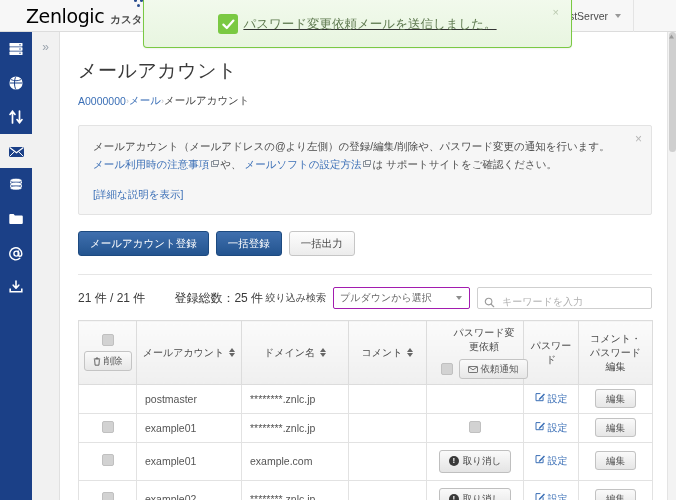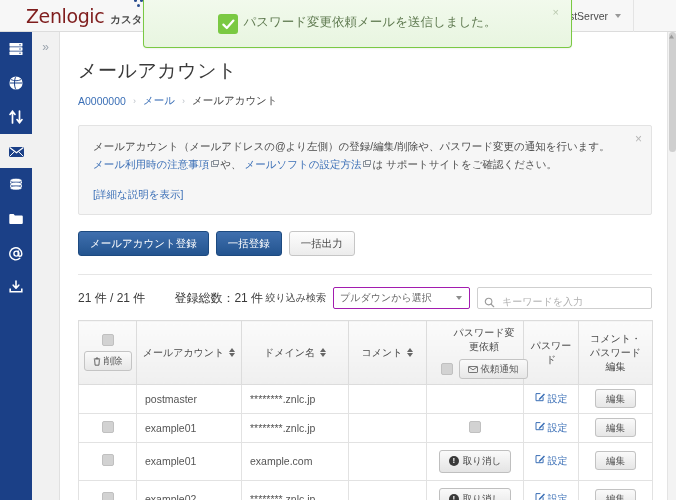--- a/index.html
+++ b/index.html
@@ -19,21 +19,21 @@
     position: absolute; top: 0; left: 0; width: 676px; height: 32px;
     background: #f7f7f7;
     border-bottom: 1px solid #dcdcdc;
     display: flex; align-items: center;
   }
   .brand {
     display: flex; align-items: baseline; padding-left: 26px;
     position: relative;
   }
   .brand-logo {
-    font-size: 19px; color: #7f1d1d; letter-spacing: -0.4px;
+    font-size: 19px; color: #000000; letter-spacing: -0.4px;
     font-family: "DejaVu Sans", sans-serif;
     position: relative;
   }
   .brand-dots { position: absolute; top: -6px; right: 16px; width: 14px; height: 8px; }
   .brand-dots i {
     position: absolute; display: block; width: 3px; height: 3px;
     background: #2a4d8f; border-radius: 50%;
   }
   .brand-dots i:nth-child(1) { left: 0; top: 0; }
   .brand-dots i:nth-child(2) { left: 6px; top: 0; }
@@ -89,21 +89,21 @@
   .main {
     position: absolute; left: 60px; top: 32px; width: 607px; height: 468px;
     background: #ffffff; overflow: hidden;
   }
   .page-title {
     font-size: 19px; color: #3a3a3a; font-weight: normal;
     margin: 26px 0 0 18px; letter-spacing: 0.5px;
   }
   .breadcrumb {
     margin: 10px 0 0 18px; font-size: 10.5px; color: #6d7580;
-    display: flex; align-items: center; gap: 7px;
+    display: flex; align-items: center; 
   }
   .breadcrumb .sep { color: #b9bfc6; font-size: 9px; }
   .breadcrumb .crumb-link { color: #3b6fb6; }
   .breadcrumb .crumb-current { color: #444; }
 
   
   .info-panel {
     margin: 17px 15px 0 18px; background: #f6f6f6; border: 1px solid #e3e3e3;
     border-radius: 2px; padding: 12px 14px 11px 14px; position: relative;
     font-size: 10.5px; line-height: 1.65; color: #4c4c4c;
@@ -238,21 +238,21 @@
 
   
   .toast {
     position: absolute; left: 143px; top: -3px; width: 429px; height: 51px;
     background: linear-gradient(#f2faed, #e8f5e0);
     border: 1px solid #7ac943; border-top: 0;
     border-radius: 0 0 4px 4px;
     display: flex; align-items: center; z-index: 50;
     box-shadow: 0 1px 2px rgba(0,0,0,0.06);
   }
-  .toast-inner { display: flex; align-items: flex-start; gap: 5px; margin: 0 auto; padding-top: 4px;}
+  .toast-inner { display: flex; align-items: center; gap: 5px; margin: 0 auto; padding-top: 4px; text-decoration: underline;}
   .toast-check {
     width: 20px; height: 20px; background: #7ac943; border-radius: 3px;
     display: flex; align-items: center; justify-content: center;
   }
   .toast-text { font-size: 12.5px; color: #5f7a50; }
   .toast-close {
     position: absolute; right: 12px; top: 10px; color: #b9c9ae; font-size: 11px;
     cursor: pointer; line-height: 1;
   }
 
@@ -382,21 +382,21 @@
       <button class="btn btn-primary">メールアカウント登録</button>
       <button class="btn btn-primary">一括登録</button>
       <button class="btn btn-default">一括出力</button>
     </div>
 
     <div class="hr"></div>
 
     <div class="countrow">
       <div class="counts">
         <span>21 件 / 21 件</span>
-        <span>登録総数：21 件</span>
+        <span>登録総数：25 件</span>
       </div>
       <div class="filters">
         <span class="filter-label">絞り込み検索</span>
         <div class="select-box">
           <span>プルダウンから選択</span>
           <span class="caret"></span>
         </div>
         <div class="search-box">
           <svg width="11" height="11" viewBox="0 0 12 12">
               <circle cx="5" cy="5" r="3.6" stroke="#9a9a9a" stroke-width="1.2" fill="none"></circle>

